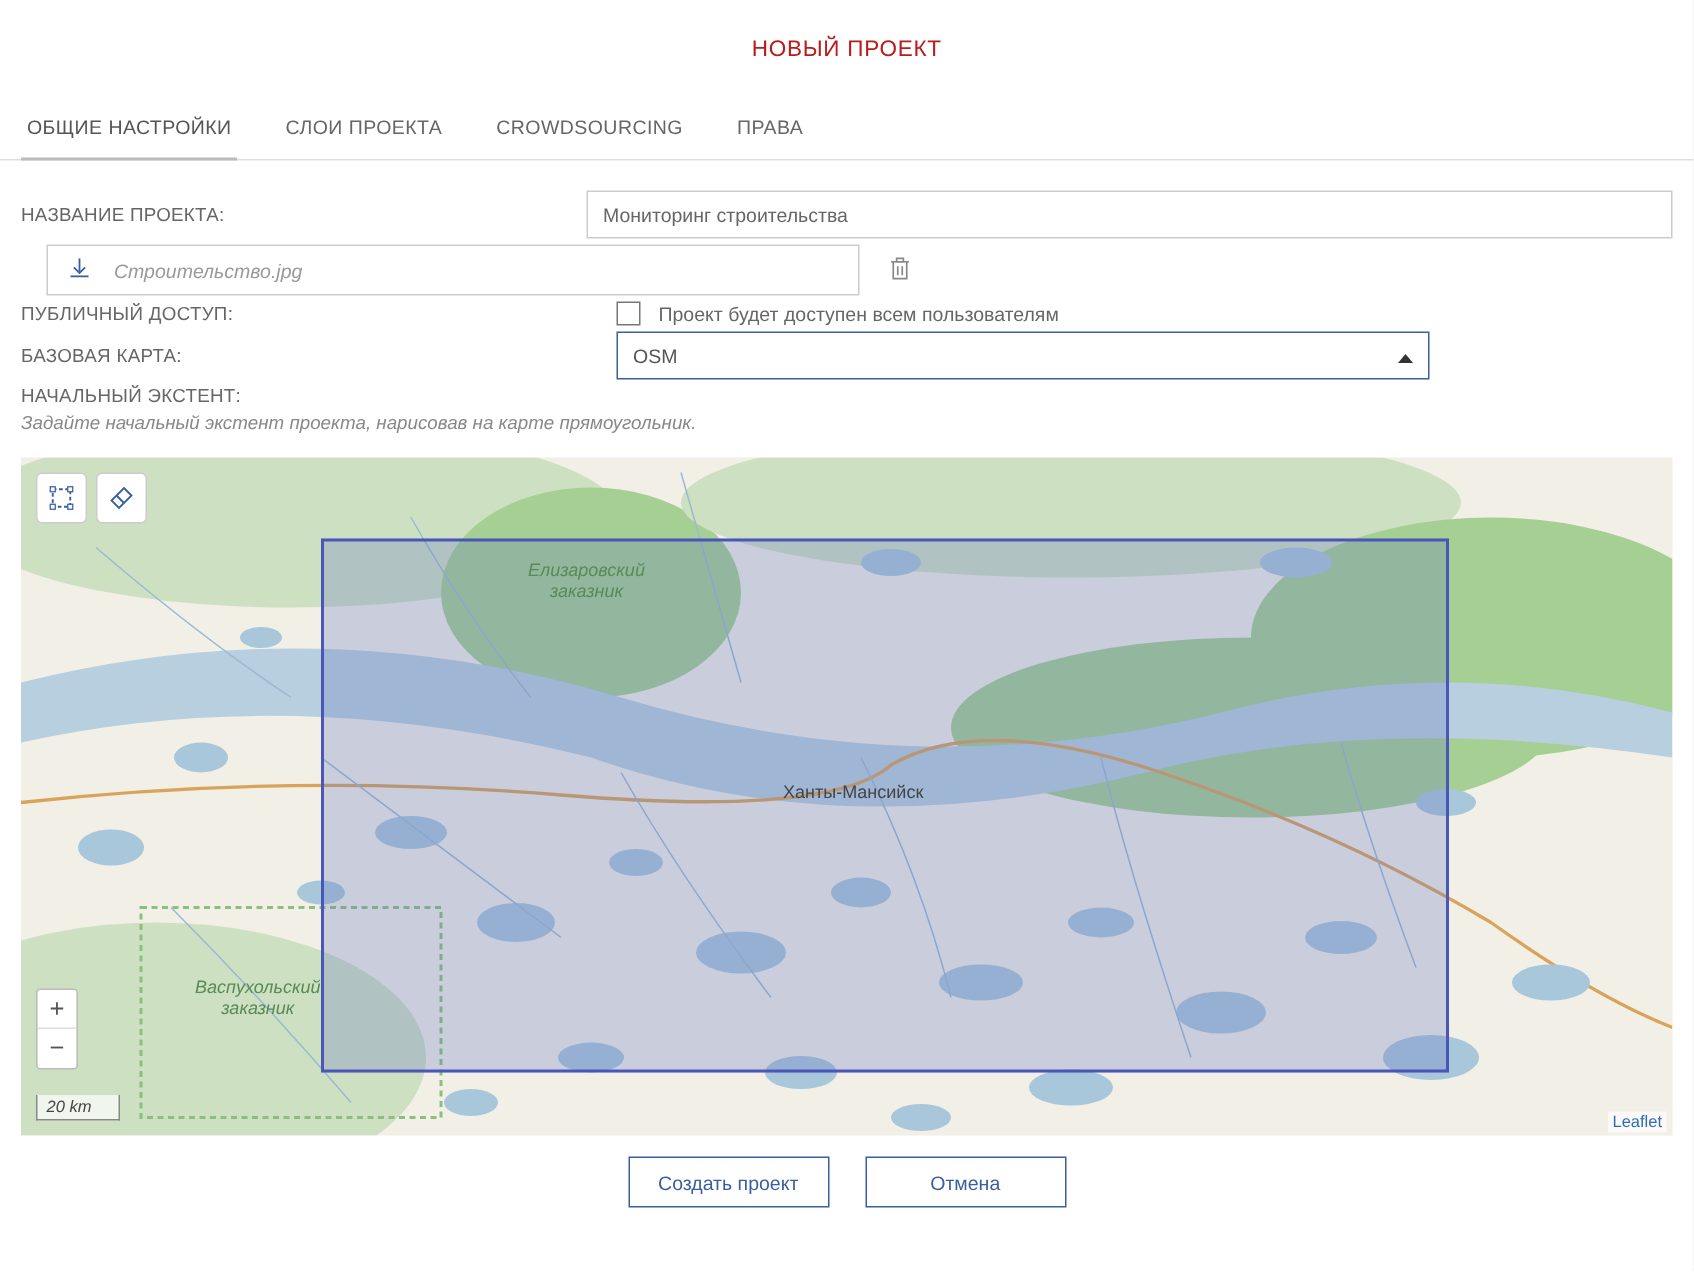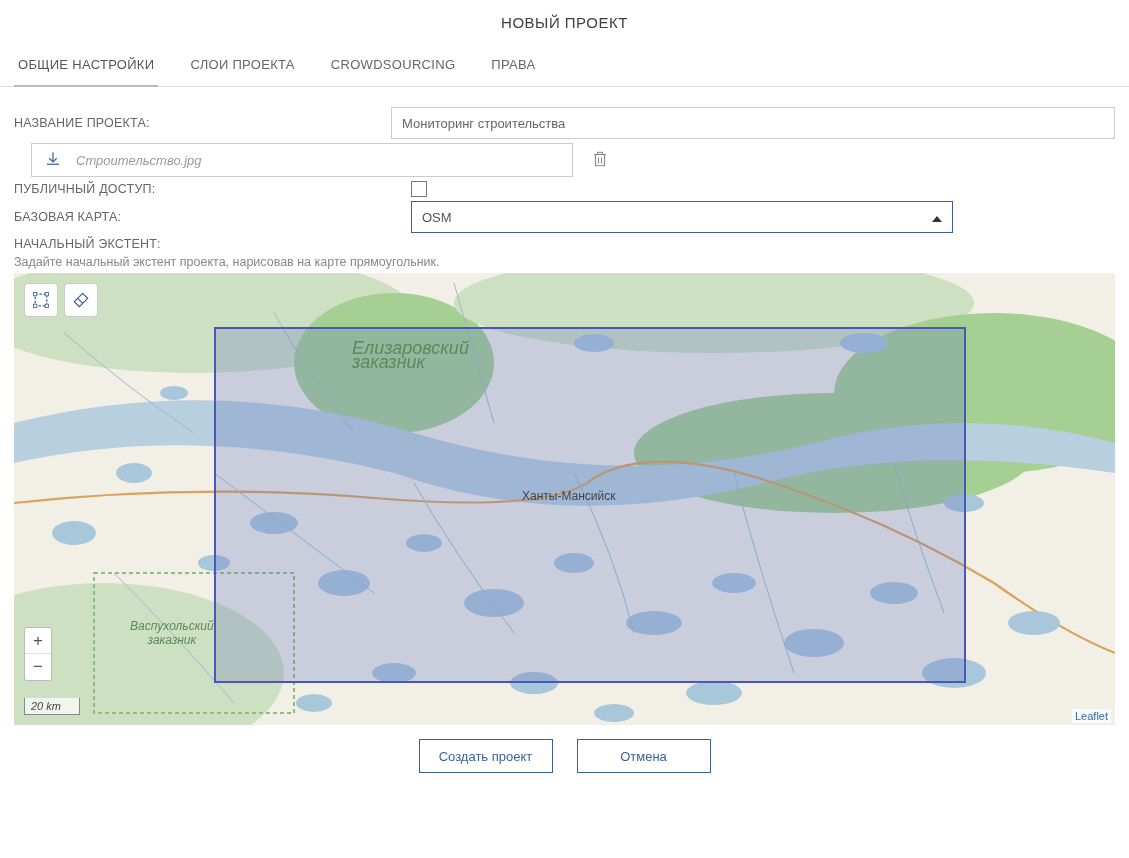--- a/index.html
+++ b/index.html
@@ -5,24 +5,24 @@
     * { box-sizing: border-box; margin: 0; padding: 0; }
     body {
       font-family: Arial, Helvetica, sans-serif;
       background: #fff;
       color: #555;
       width: 1129px;
       font-size: 13px;
     }
     .page-title {
       text-align: center;
-      padding: 14px 0;
+      padding: 24px 0;
       font-size: 15px;
       letter-spacing: 0.5px;
-      color: #404040;
+      color: #b91c1c;
     }
     .tabs {
       border-bottom: 1px solid #ddd;
       padding: 0 14px;
       display: flex;
       gap: 28px;
     }
     .tab {
       padding: 12px 4px 14px;
       font-size: 13px;
@@ -119,22 +119,23 @@
       padding: 0 14px;
     }
     .extent-title {
       font-size: 12.5px;
       color: #666;
       letter-spacing: 0.2px;
       margin-bottom: 4px;
     }
     .extent-hint {
       font-size: 12.5px;
+      font-style: italic;
       color: #888;
-      margin-bottom: 4px;
+      margin-bottom: 16px;
     }
     .map-container {
       margin: 0 14px;
       width: 1101px;
       height: 452px;
       position: relative;
       background: #f4f0e8;
       overflow: hidden;
       border: none;
     }
@@ -222,24 +223,24 @@
       left: 508px;
       top: 200px;
       font-size: 12px;
       color: #444;
       margin-top: 16px;
     }
     .reserve1 {
       position: absolute;
       left: 338px;
       top: 68px;
-      font-size: 18px;
+      font-size: 12px;
       font-style: italic;
       color: #5a8a56;
-      text-align: left;
+      text-align: center;
       line-height: 14px;
     }
     .reserve2 {
       position: absolute;
       left: 116px;
       top: 346px;
       font-size: 12px;
       font-style: italic;
       color: #5a8a56;
       text-align: center;
@@ -308,20 +309,21 @@
           </svg>
         </span>
       </div>
     </div>
   </div>
 
   <div class="row">
     <div class="label">ПУБЛИЧНЫЙ ДОСТУП:</div>
     <div class="value checkbox-row">
       <div class="checkbox"></div>
+      <span class="checkbox-label">Проект будет доступен всем пользователям</span>
     </div>
   </div>
 
   <div class="row">
     <div class="label">БАЗОВАЯ КАРТА:</div>
     <div class="value">
       <div class="select">
         <span>OSM</span>
         <span>
           <svg width="10" height="8" viewBox="0 0 10 8">

